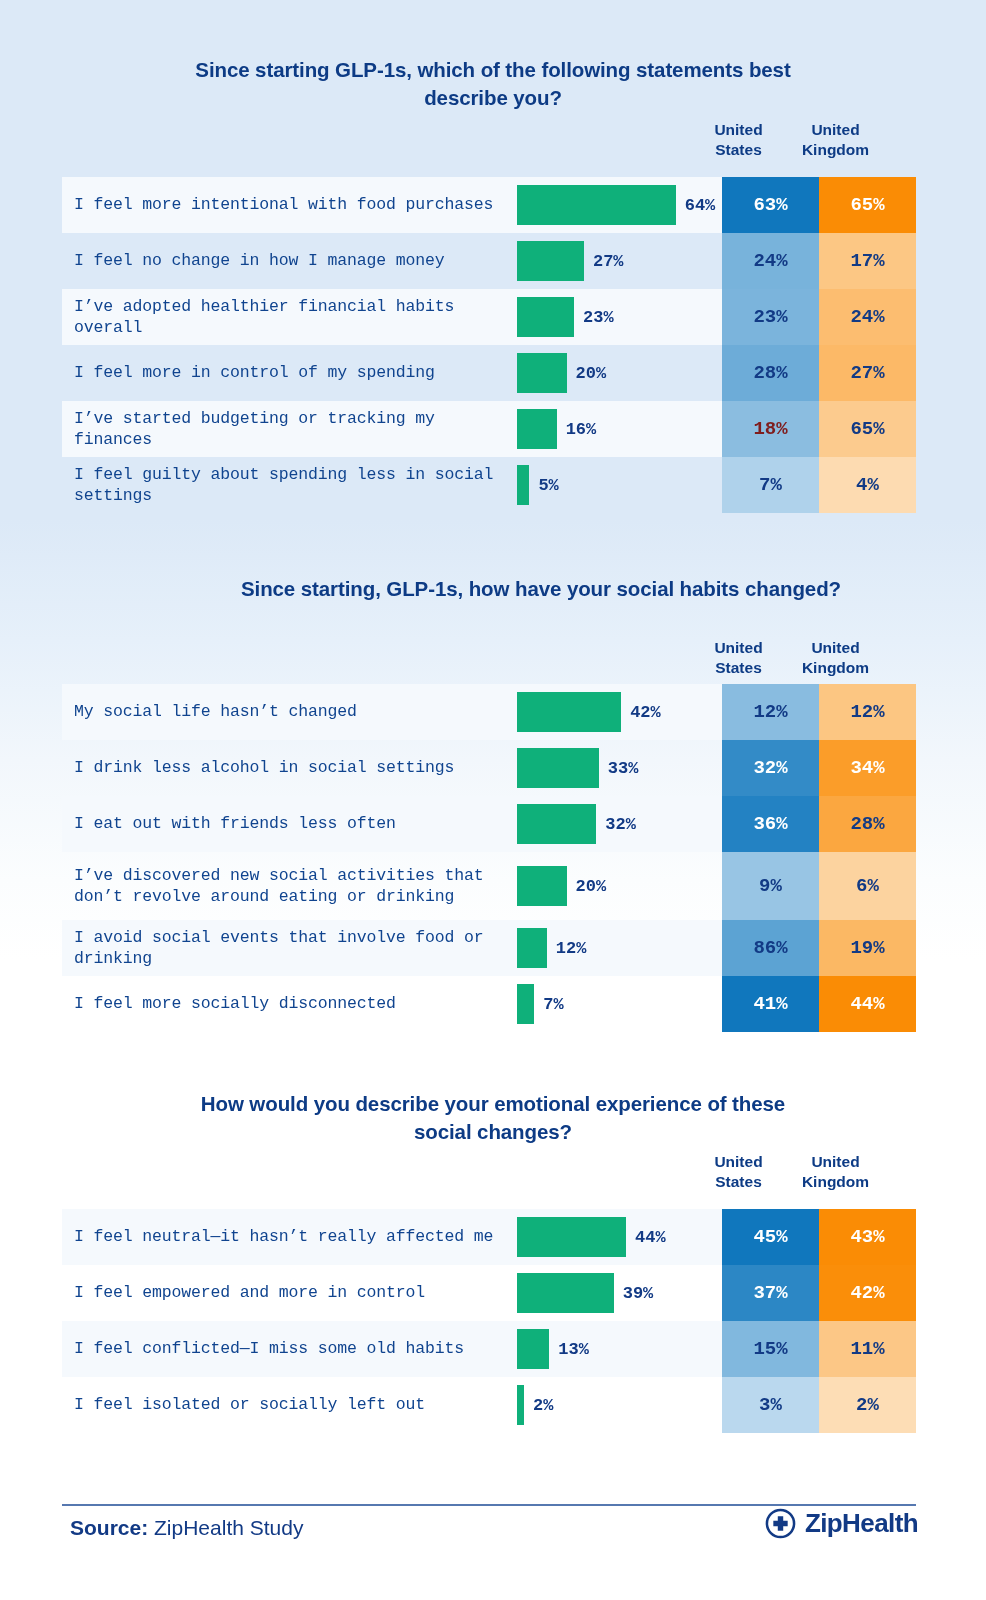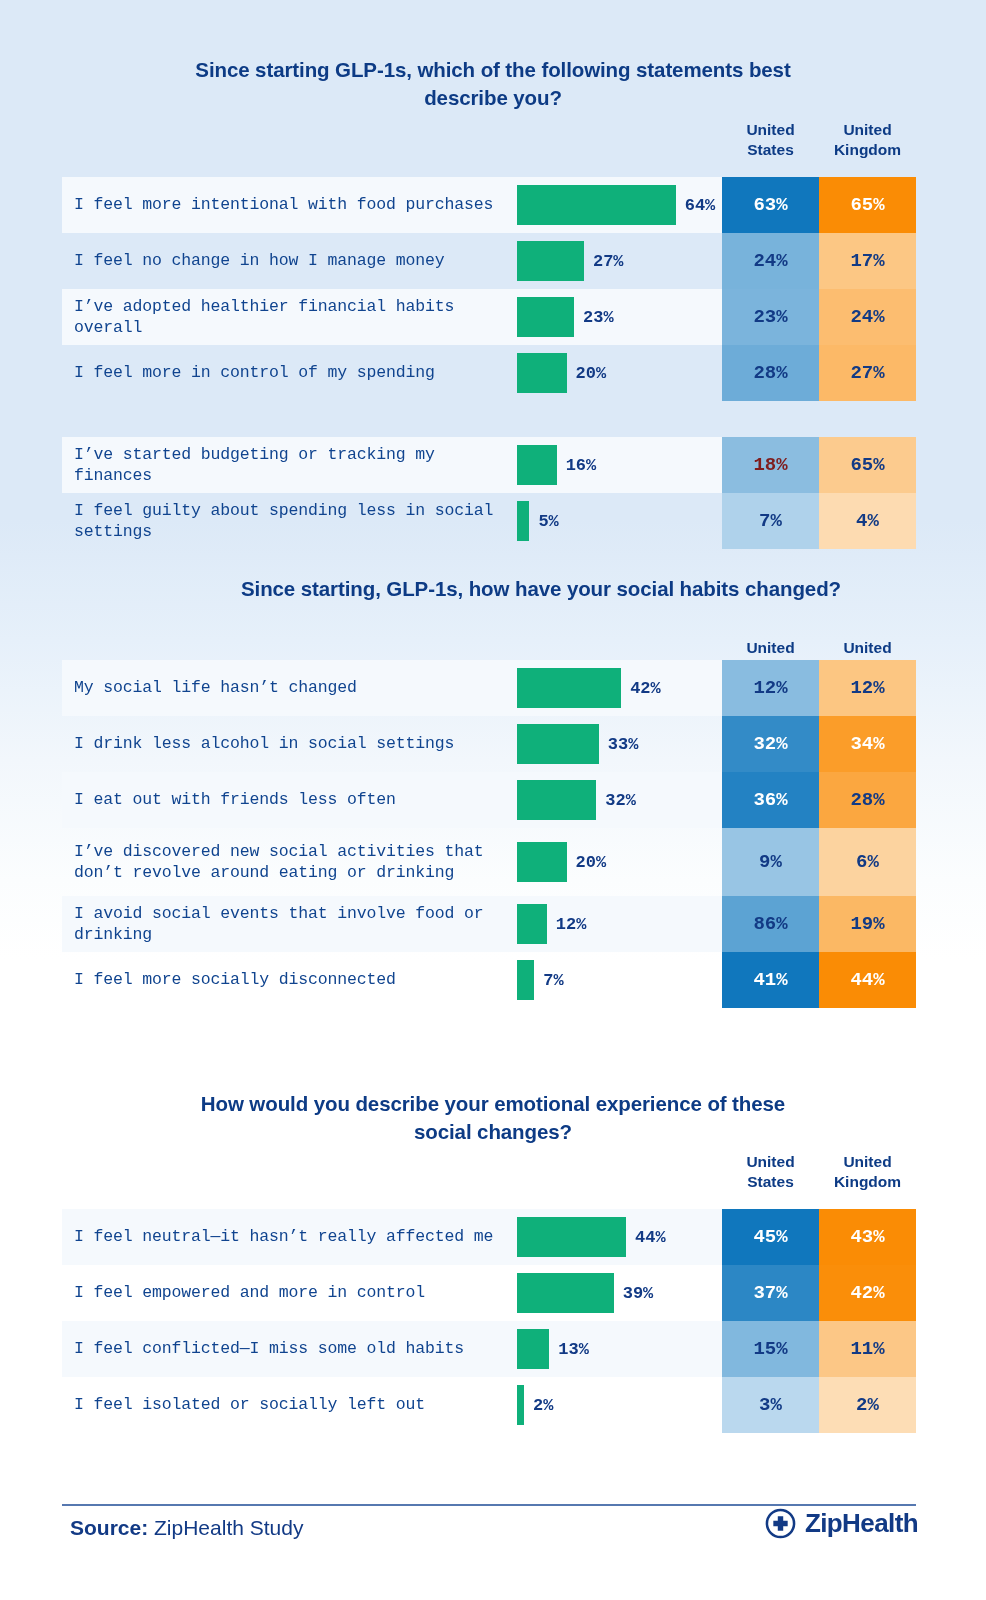--- a/index.html
+++ b/index.html
@@ -28,21 +28,21 @@
     font-weight: bold;
     color: #0d3b85;
     line-height: 1.35;
     letter-spacing: -0.1px;
     padding: 0 170px;
   }
 
   
   .col-heads {
     position: absolute;
-    left: 722px;
+    left: 690px;
     width: 194px;
     display: flex;
     justify-content: flex-end;
   }
   .col-head {
     width: 97px;
     text-align: center;
     font-size: 15.5px;
     font-weight: bold;
     color: #0d3b85;
@@ -180,21 +180,21 @@
       </div>
       <div class="row even" style="height: 56px;">
         <div class="cell-label">I feel more in control of my spending</div>
         <div class="cell-bar">
           <div class="bar" style="width: 49.6px; background: rgb(15, 176, 122);"></div>
           <span class="bar-val">20%</span>
         </div>
         <div class="cell-num" style="background: rgb(109, 172, 216); color: rgb(18, 58, 133);">28%</div>
         <div class="cell-num" style="background: rgb(252, 185, 103); color: rgb(18, 58, 133);">27%</div>
       </div>
-      <div class="row odd" style="height: 56px; margin-top: 36px;">
+      <div class="row odd" style="height: 56px;">
         <div class="cell-label">I’ve started budgeting or tracking my finances</div>
         <div class="cell-bar">
           <div class="bar" style="width: 39.68px; background: rgb(15, 176, 122);"></div>
           <span class="bar-val">16%</span>
         </div>
         <div class="cell-num" style="background: rgb(139, 189, 224); color: #7f1d1d;">18%</div>
         <div class="cell-num" style="background: rgb(252, 203, 142); color: rgb(18, 58, 133);">65%</div>
       </div>
       <div class="row even" style="height: 56px;">
         <div class="cell-label">I feel guilty about spending less in social settings</div>
@@ -214,21 +214,21 @@
   <div class="col-heads" style="top:638px;">
     <div class="col-head">
       <div>United</div>
       <div>States</div>
     </div>
     <div class="col-head">
       <div>United</div>
       <div>Kingdom</div>
     </div>
   </div>
-  <div class="tbl" id="tbl1" style="top:660px;">
+  <div class="tbl" id="tbl1" style="top:684px;">
       <div class="row odd" style="height: 56px;">
         <div class="cell-label">My social life hasn’t changed</div>
         <div class="cell-bar">
           <div class="bar" style="width: 104.16px; background: rgb(15, 176, 122);"></div>
           <span class="bar-val">42%</span>
         </div>
         <div class="cell-num" style="background: rgb(137, 188, 224); color: rgb(18, 58, 133);">12%</div>
         <div class="cell-num" style="background: rgb(252, 198, 130); color: rgb(18, 58, 133);">12%</div>
       </div>
       <div class="row even" style="height: 56px;">

